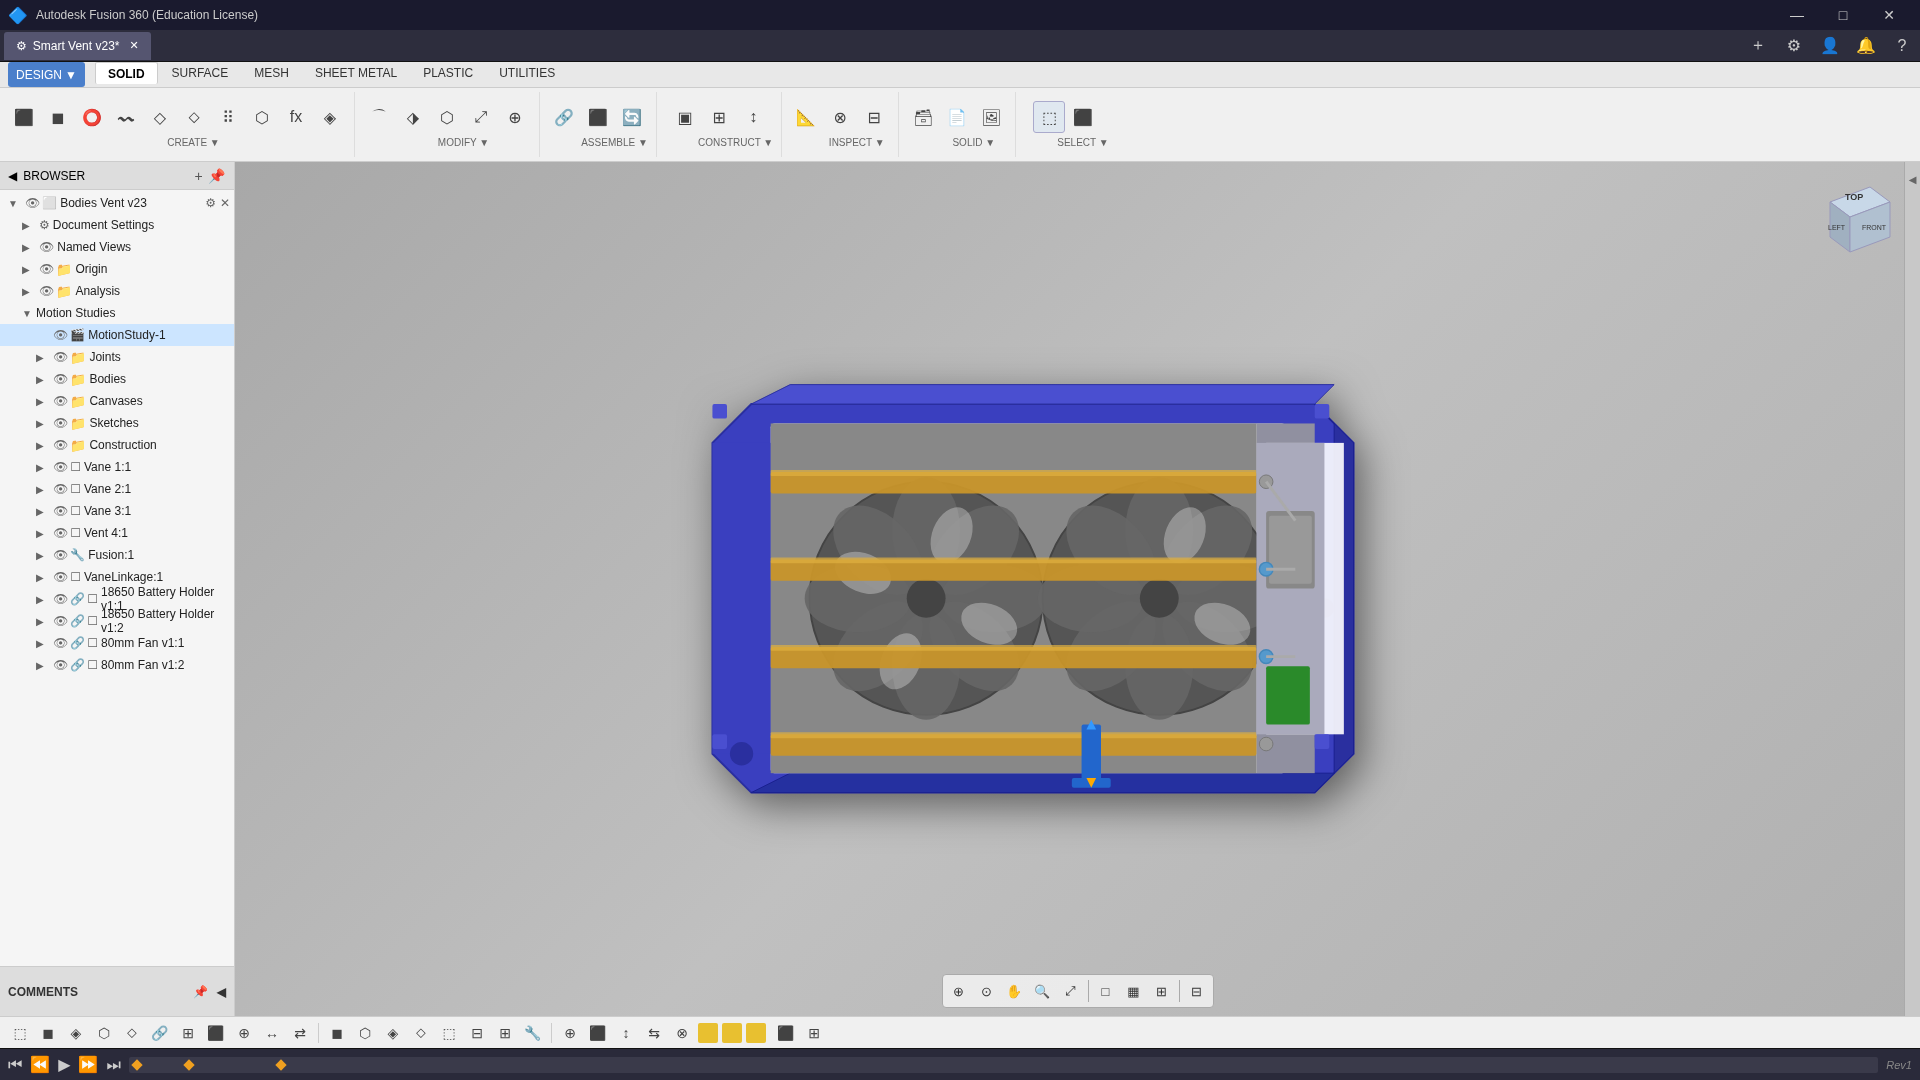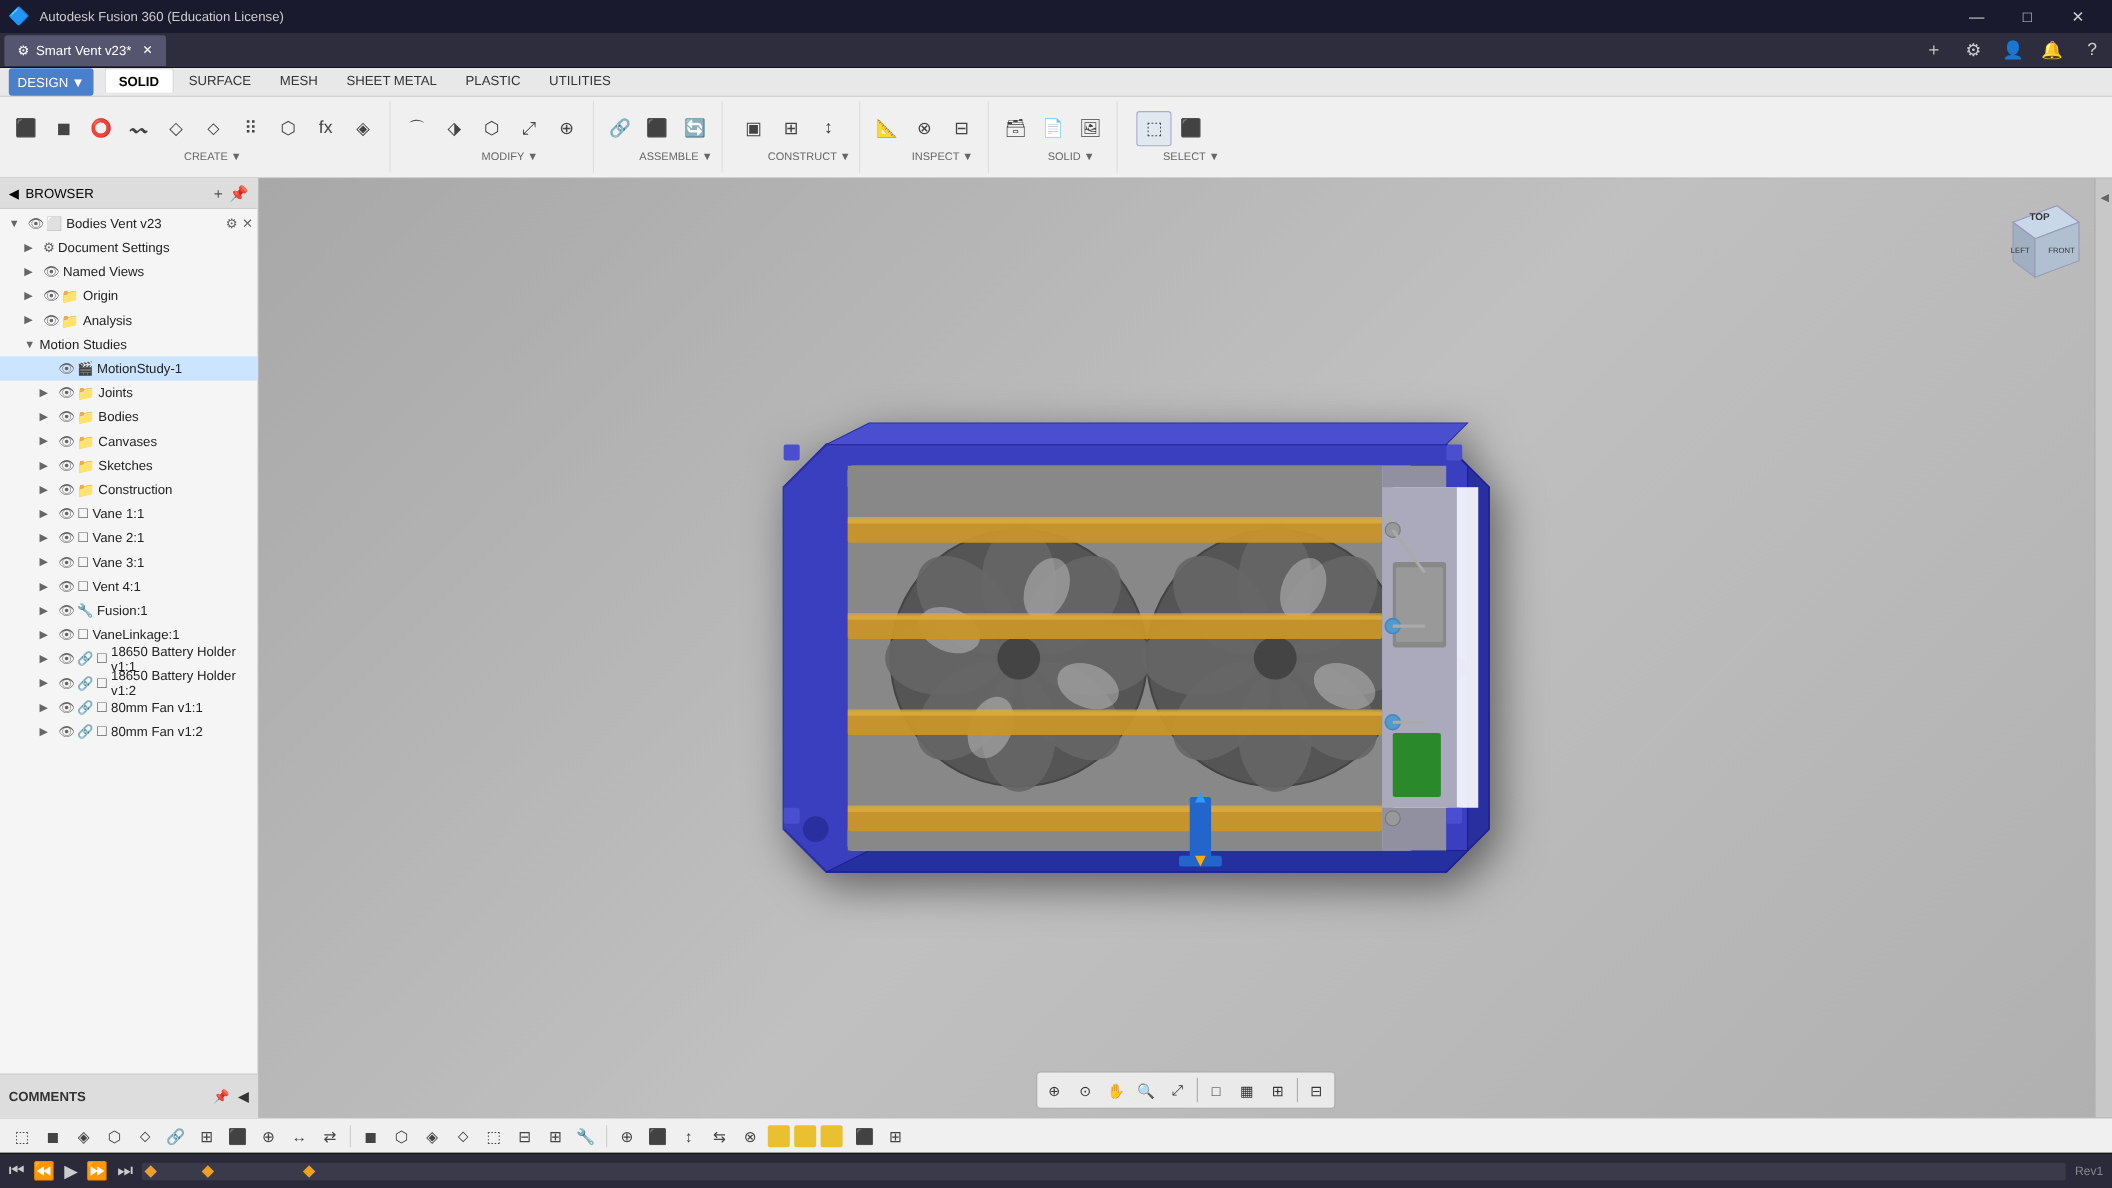--- a/index.html
+++ b/index.html
@@ -143,25 +143,25 @@
     #timeline-bar {
       height: 32px; background: #2a2a3a; display: flex; align-items: center;
       padding: 0 8px; gap: 8px; border-top: 1px solid #111;
     }
     .timeline-btn { color: #ccc; font-size: 16px; cursor: pointer; }
     #timeline-track {
       flex: 1; height: 16px; background: #3a3a4a; border-radius: 2px;
       display: flex; align-items: center; overflow: hidden;
     }
     .timeline-keyframe { width: 8px; height: 8px; background: #f0a020; transform: rotate(45deg); margin: 0 4px; }
-    .rev-text { color: #888; font-size: 11px; margin-left: auto; }
+    .rev-text { color: #888; font-size: 11px; margin-left: auto; font-style: italic; }
 
     
     #comments-panel {
-      height: 40px; background: #ddd; border-top: 1px solid #ccc;
+      height: 50px; background: #ddd; border-top: 1px solid #ccc;
       display: flex; align-items: center; padding: 0 8px;
       font-size: 12px; font-weight: bold; color: #333; gap: 8px;
     }
 
     
     #right-strip {
       width: 16px; background: #d0d0d0; border-left: 1px solid #ccc;
       display: flex; flex-direction: column; align-items: center; padding: 4px 0;
     }
 

